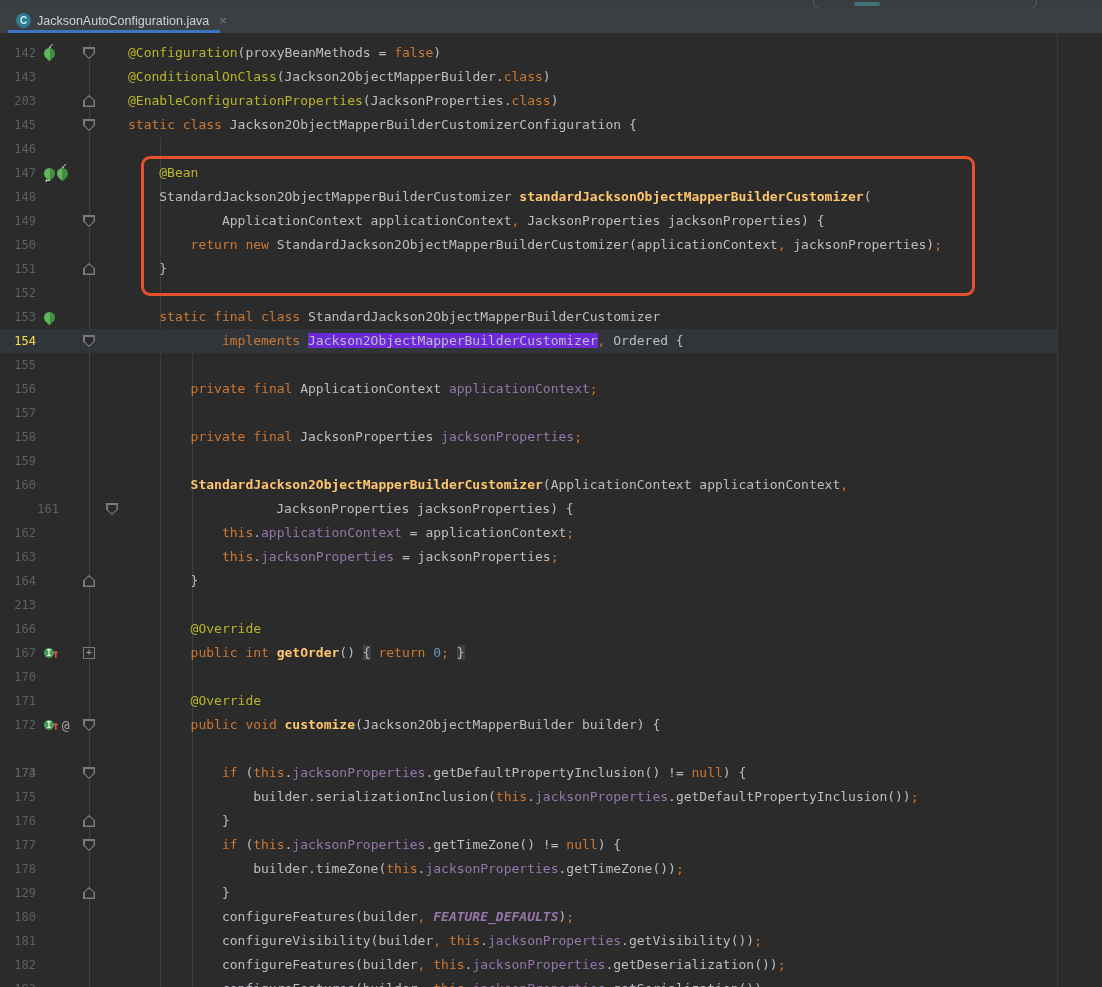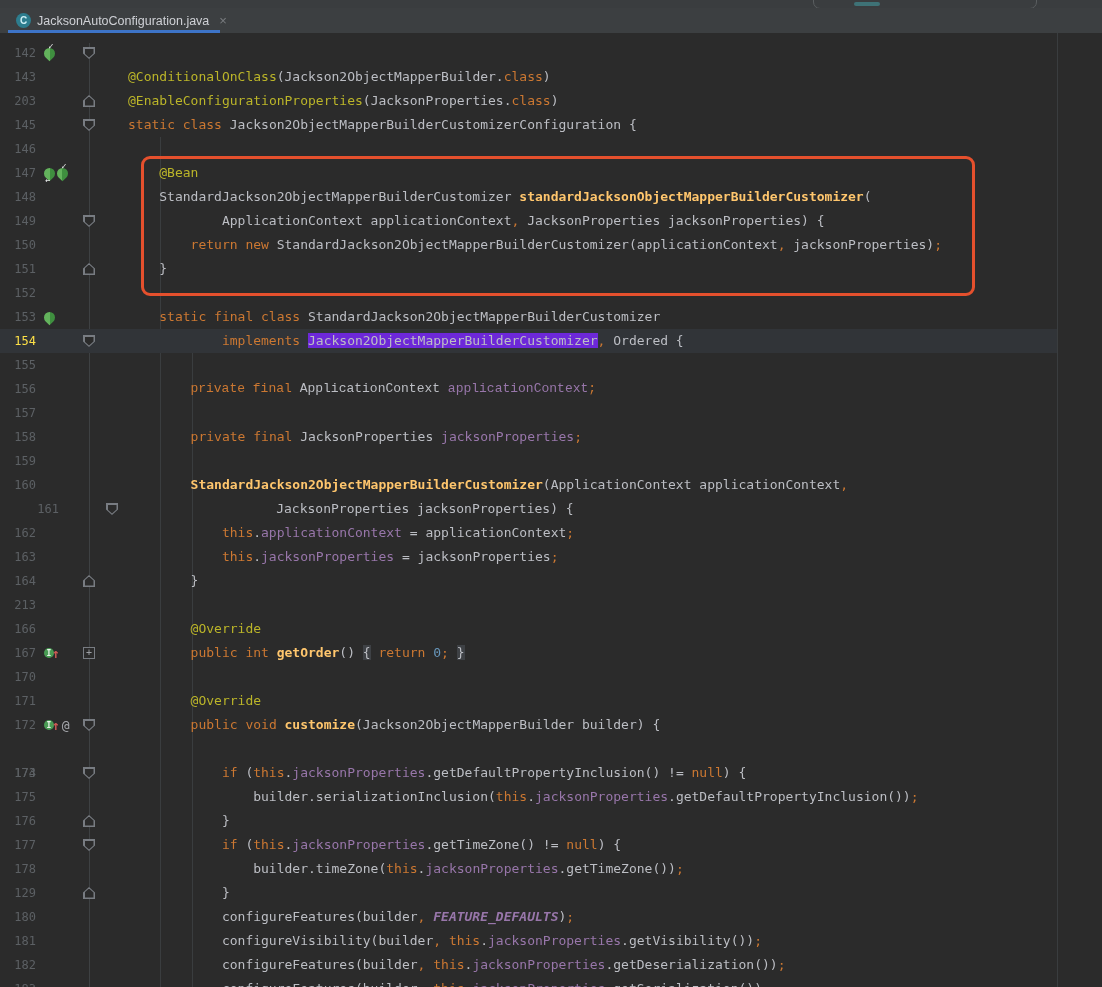--- a/index.html
+++ b/index.html
@@ -89,20 +89,21 @@
           <span class="lnum">142</span>
           <span class="gicons">
             <span class="leaf">
               <span class="ovl chk">✓</span>
             </span>
           </span>
           <span class="fold">
             <span class="pent down"></span>
             <span class="pent-in down"></span>
           </span>
+          <span class="code" style="padding-left: 0ch;"><span class="tok a">@Configuration</span><span class="tok d">(proxyBeanMethods = </span><span class="tok k">false</span><span class="tok d">)</span></span>
         </div>
         <div class="row" style="top: 32px;">
           <span class="lnum">143</span>
           <span class="code" style="padding-left: 0ch;"><span class="tok a">@ConditionalOnClass</span><span class="tok d">(Jackson2ObjectMapperBuilder.</span><span class="tok k">class</span><span class="tok d">)</span></span>
         </div>
         <div class="row" style="top: 56px;">
           <span class="lnum">203</span>
           <span class="fold">
             <span class="pent up"></span>
             <span class="pent-in up"></span>
@@ -175,21 +176,21 @@
             <span class="pent-in down"></span>
           </span>
           <span class="code" style="padding-left: 12ch;"><span class="tok k">implements </span><span class="tok s">Jackson2ObjectMapperBuilderCustomizer</span><span class="tok k">,</span><span class="tok d"> Ordered {</span></span>
         </div>
         <div class="row" style="top: 320px;">
           <span class="lnum">155</span>
           <span class="code" style="padding-left: 0ch;"></span>
         </div>
         <div class="row" style="top: 344px;">
           <span class="lnum">156</span>
-          <span class="code" style="padding-left: 8ch; font-family: Liberation Mono, monospace;"><span class="tok k">private final </span><span class="tok d">ApplicationContext </span><span class="tok f">applicationContext</span><span class="tok k">;</span></span>
+          <span class="code" style="padding-left: 8ch;"><span class="tok k">private final </span><span class="tok d">ApplicationContext </span><span class="tok f">applicationContext</span><span class="tok k">;</span></span>
         </div>
         <div class="row" style="top: 368px;">
           <span class="lnum">157</span>
           <span class="code" style="padding-left: 0ch;"></span>
         </div>
         <div class="row" style="top: 392px;">
           <span class="lnum">158</span>
           <span class="code" style="padding-left: 8ch;"><span class="tok k">private final </span><span class="tok d">JacksonProperties </span><span class="tok f">jacksonProperties</span><span class="tok k">;</span></span>
         </div>
         <div class="row" style="top: 416px;">

